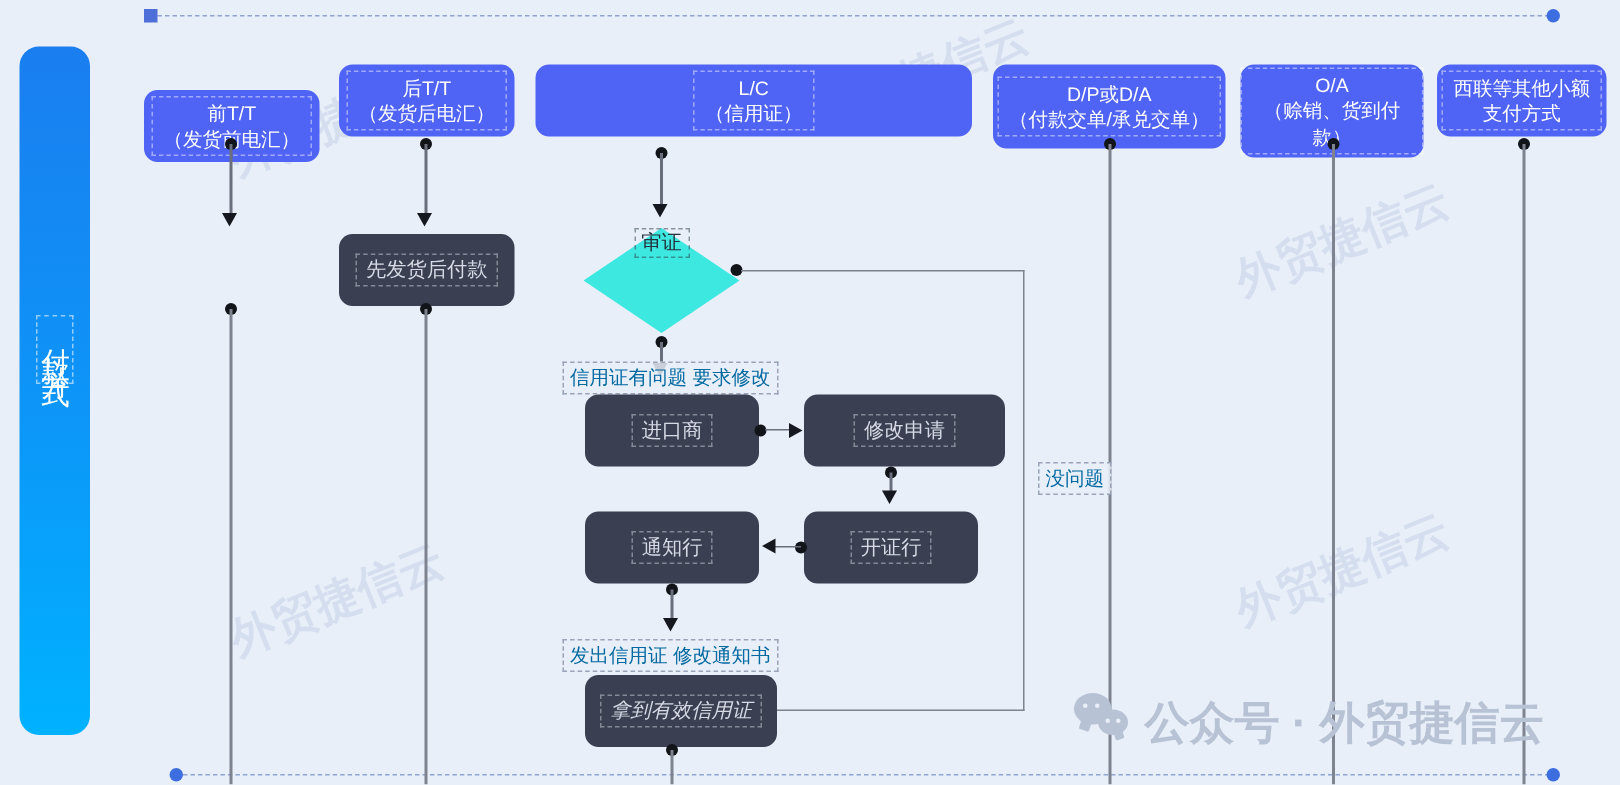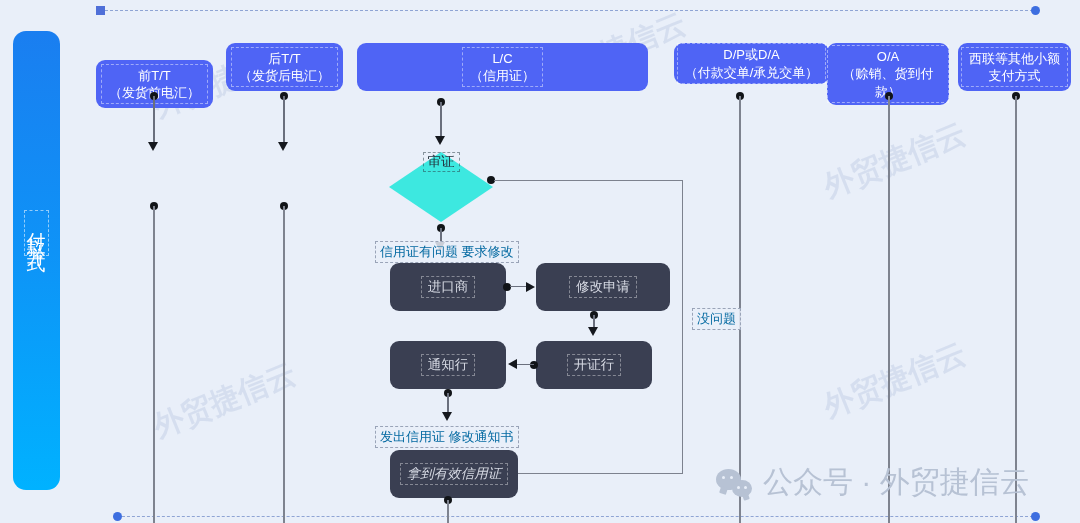--- a/index.html
+++ b/index.html
@@ -105,23 +105,24 @@
   
   .wm{
     position:absolute;
     color:rgba(120,145,190,.17);
     font-size:30px;font-weight:bold;
     transform:rotate(-22deg);
     pointer-events:none;white-space:nowrap;
   }
   .brand{
     position:absolute;left:716px;top:462px;
-    display:flex;align-items:center;gap:11px;
+    display:flex;align-items:flex-start;gap:11px;
     color:#b7c2d4;font-size:30px;
     pointer-events:none;
+    font-weight:bold;
   }
   .wechat{position:relative;width:36px;height:28px;}
   .wechat .b1{position:absolute;left:0;top:0;width:25px;height:21px;background:#b7c2d4;border-radius:50%;}
   .wechat .b1:after{content:"";position:absolute;left:4px;bottom:-4px;width:7px;height:7px;background:#b7c2d4;transform:rotate(18deg);border-radius:1px;}
   .wechat .b2{position:absolute;right:0;bottom:0;width:20px;height:17px;background:#b7c2d4;border-radius:50%;}
   .wechat .b2:after{content:"";position:absolute;right:3px;bottom:-3px;width:6px;height:6px;background:#b7c2d4;transform:rotate(-18deg);border-radius:1px;}
   .wechat i{position:absolute;background:#e9eff9;border-radius:50%;width:3.2px;height:3.2px;}
 </style>
 </head>
 <body>
@@ -150,41 +151,44 @@
 （发货前电汇）</div>
   </div>
   <div class="cat" style="left:226px;top:43px;width:117px;height:48px;">
     <div class="txt">后T/T
 （发货后电汇）</div>
   </div>
   <div class="cat" style="left:357px;top:43px;width:291px;height:48px;">
     <div class="txt">L/C
 （信用证）</div>
   </div>
-  <div class="cat" style="left:662px;top:43px;width:155px;height:41px;margin-left:12px;">
+  <div class="cat" style="left:662px;top:43px;width:155px;height:56px;">
     <div class="txt">D/P或D/A
 （付款交单/承兑交单）</div>
   </div>
   <div class="cat" style="left:827px;top:43px;width:122px;height:62px;">
     <div class="txt">O/A
 （赊销、货到付款）</div>
   </div>
   <div class="cat" style="left:958px;top:43px;width:113px;height:48px;">
     <div class="txt">西联等其他小额
 支付方式</div>
   </div>
 
   <div class="dot" style="left:150px;top:92px;"></div>
   <div class="vline" style="left:153px;top:96px;height:48px;"></div>
   <div class="arr-d" style="left:148px;top:142px;"></div>
 
   <div class="dot" style="left:280px;top:92px;"></div>
   <div class="vline" style="left:283px;top:96px;height:48px;"></div>
   <div class="arr-d" style="left:278px;top:142px;"></div>
 
+  <div class="node" style="left:226px;top:156px;width:117px;height:48px;">
+    <div class="txt">先发货后付款</div>
+  </div>
 
   <div class="dot" style="left:150px;top:202px;"></div>
   <div class="rail" style="left:153px;top:206px;height:317px;"></div>
   <div class="dot" style="left:280px;top:202px;"></div>
   <div class="rail" style="left:283px;top:206px;height:317px;"></div>
 
   <div class="dot" style="left:736px;top:92px;"></div>
   <div class="rail" style="left:739px;top:96px;height:427px;"></div>
   <div class="dot" style="left:885px;top:92px;"></div>
   <div class="rail" style="left:888px;top:96px;height:427px;"></div>

